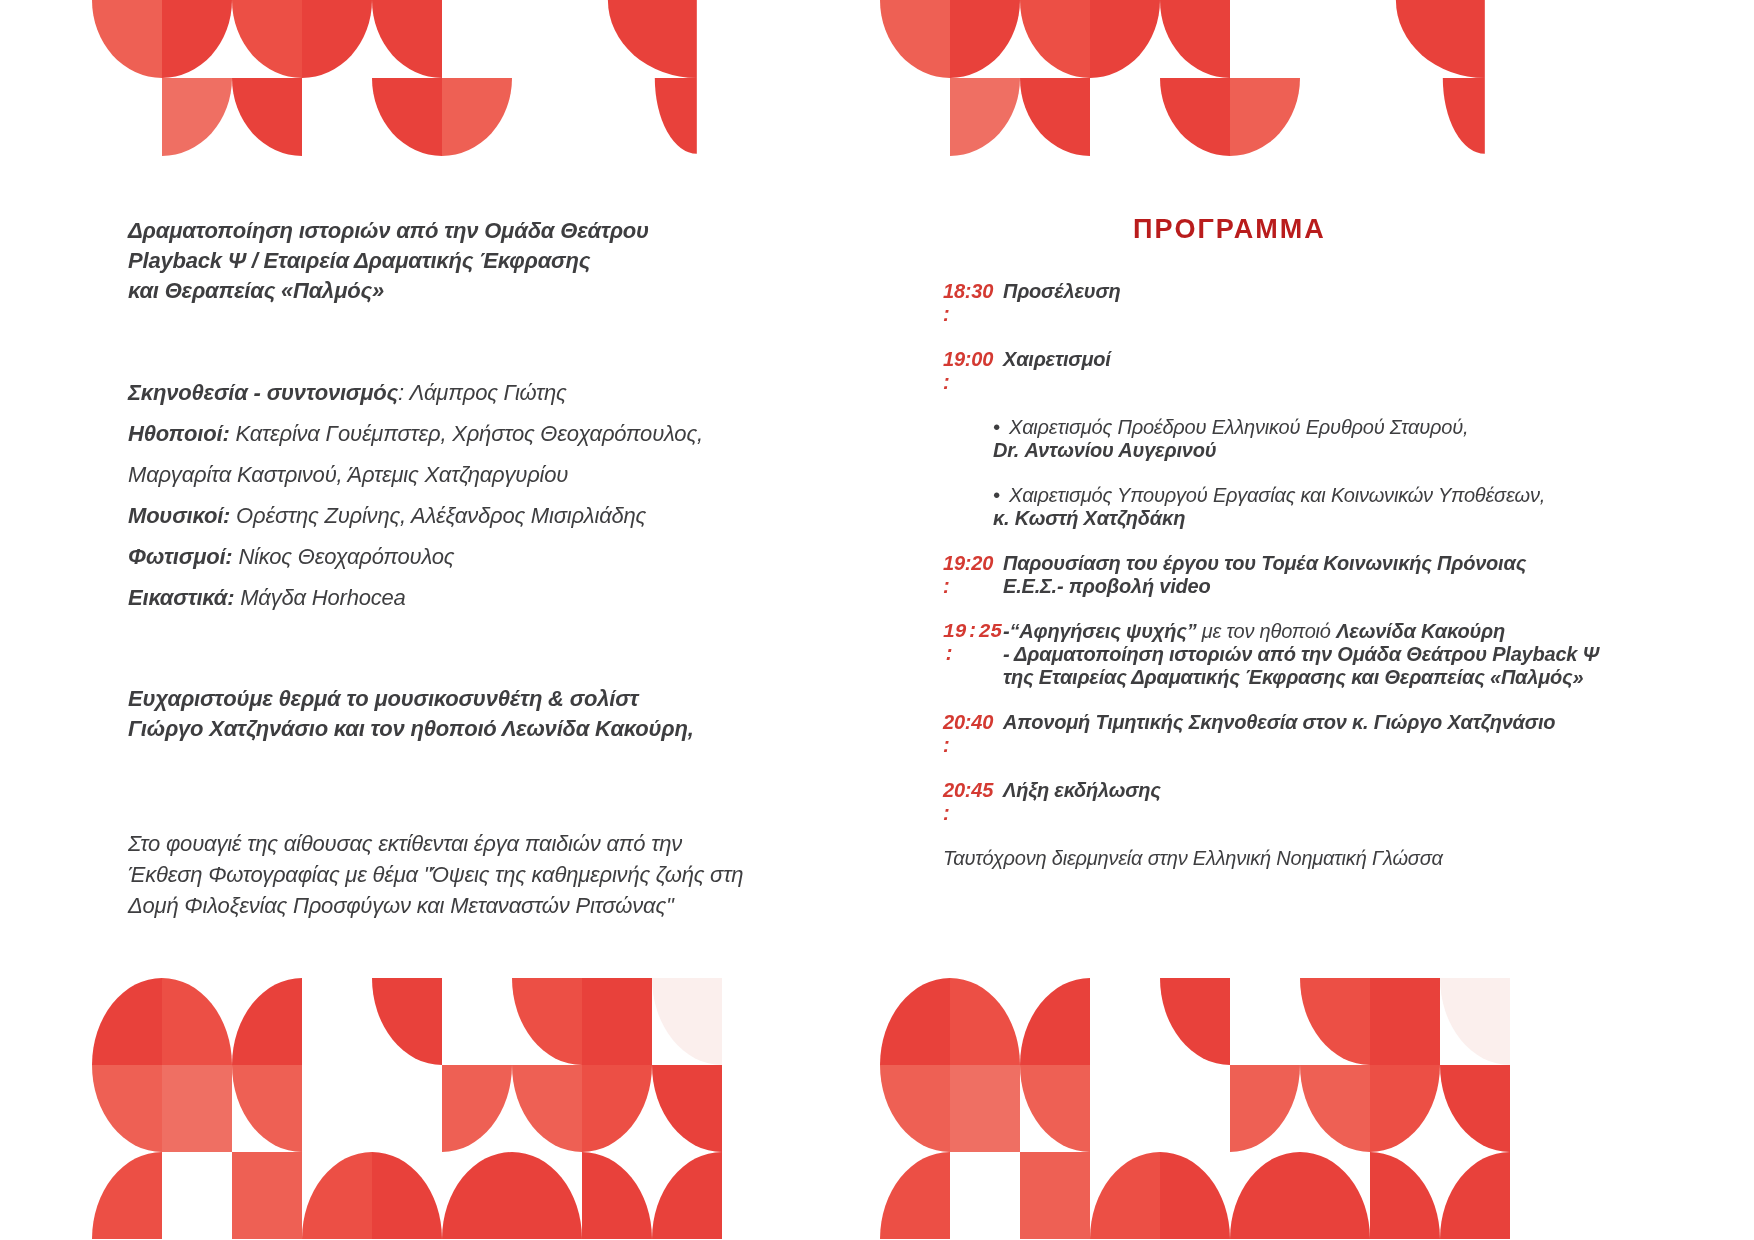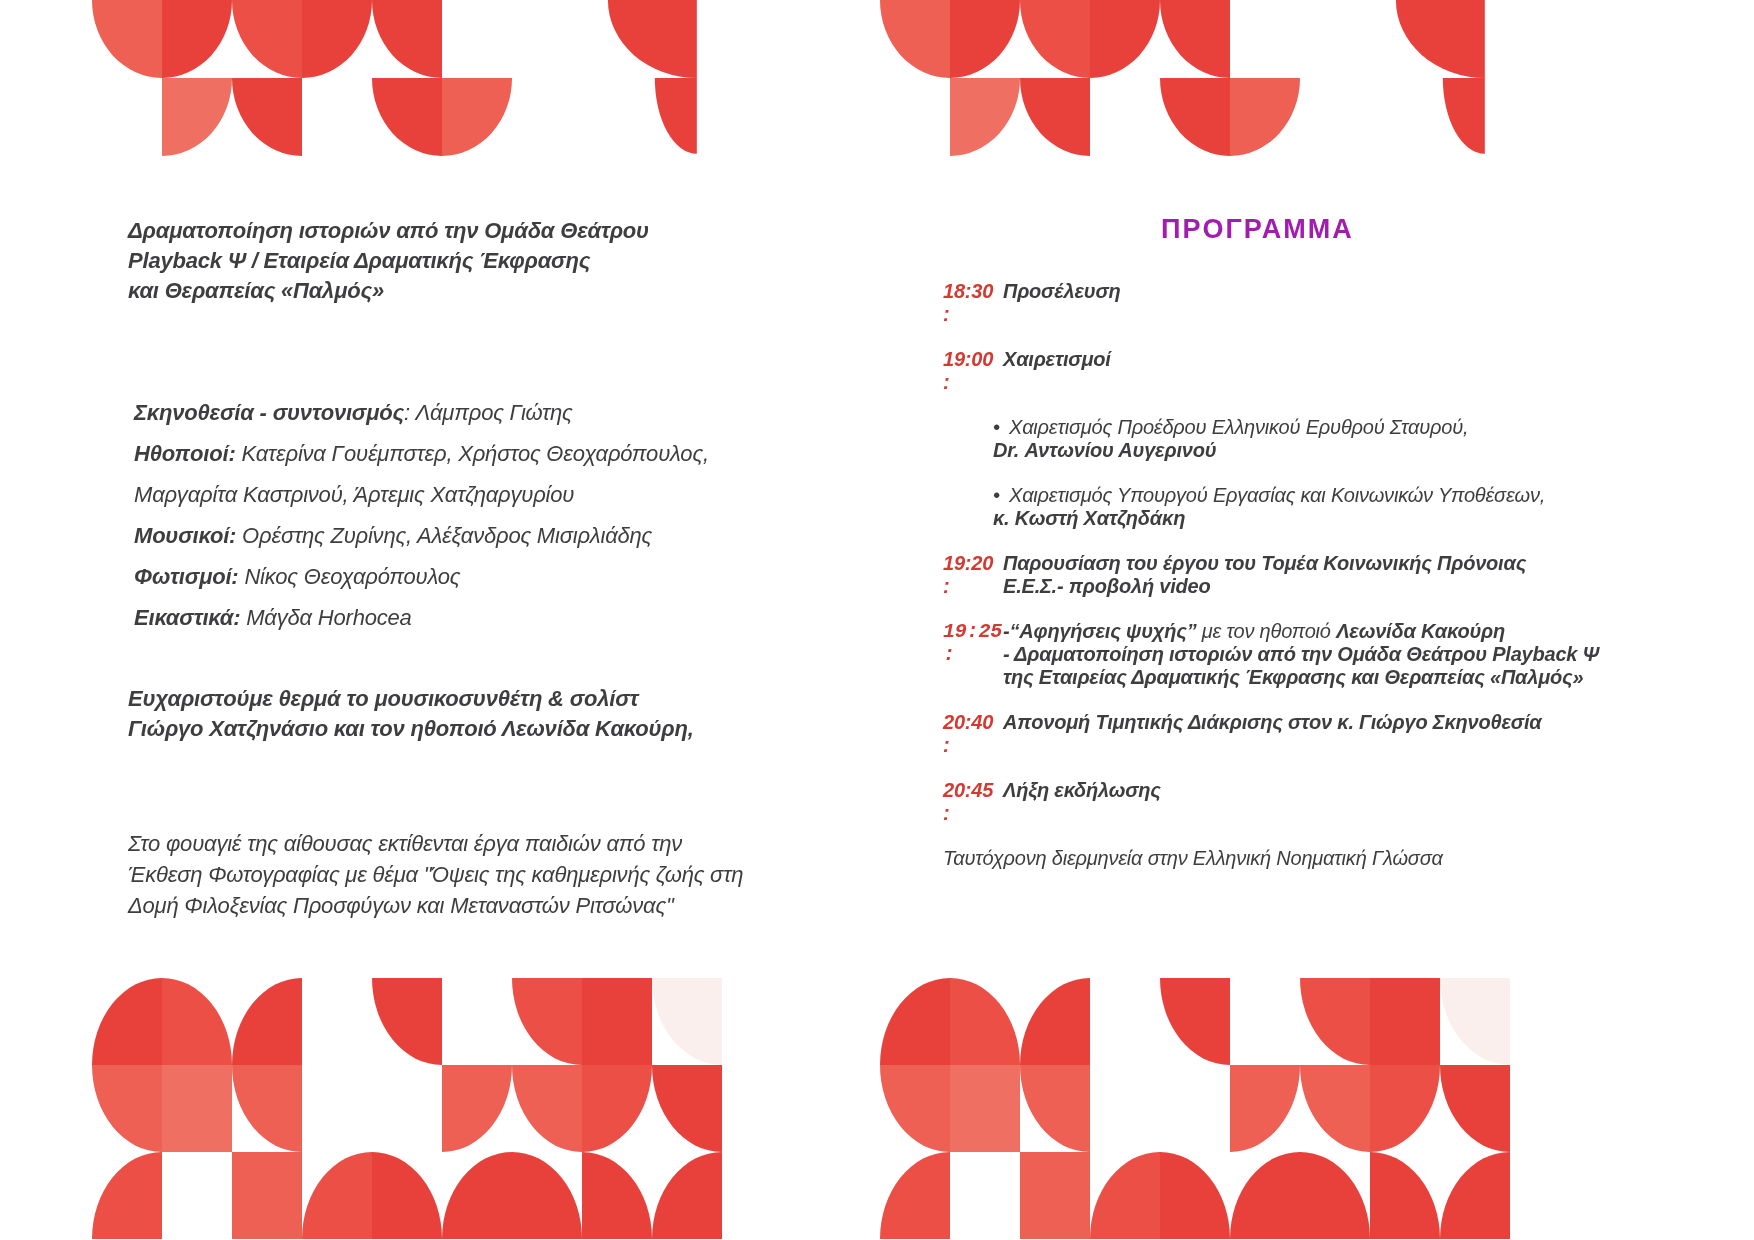--- a/index.html
+++ b/index.html
@@ -12,21 +12,21 @@
   .page{position:absolute;top:0;width:877px;height:1076px;font-style:italic;}
   #page-left{left:0;}
   #page-right{left:877px;}
   .decor{position:absolute;pointer-events:none;}
   .decor svg{display:block;}
 
   
   .tblock{position:absolute;left:128px;width:600px;font-size:22px;letter-spacing:-0.2px;}
   .tblock .ln{white-space:nowrap;}
   #blk-intro{top:216px;line-height:30px;font-weight:bold;}
-  #blk-credits{top:392px;line-height:41px;margin-left:6px;}
+  #blk-credits{top:372px;line-height:41px;}
   #blk-thanks{top:684px;line-height:30px;font-weight:bold;}
   #blk-exhibition{top:828px;line-height:31px;}
   .seg.b{font-weight:bold;}
 
   
   .prog-title{
     position:absolute;left:256px;top:214px;
     font-style:normal;font-weight:bold;font-size:27px;letter-spacing:2px;
   }
   #schedule{
@@ -145,21 +145,21 @@
       <div class="ln"><span class="seg b">Γιώργο Χατζηνάσιο και τον ηθοποιό Λεωνίδα Κακούρη,</span></div>
     </div>
   <div class="tblock" id="blk-exhibition">
       <div class="ln"><span class="seg">Στο φουαγιέ της αίθουσας εκτίθενται έργα παιδιών από την</span></div>
       <div class="ln"><span class="seg">Έκθεση Φωτογραφίας με θέμα "Όψεις της καθημερινής ζωής στη</span></div>
       <div class="ln"><span class="seg">Δομή Φιλοξενίας Προσφύγων και Μεταναστών Ριτσώνας"</span></div>
     </div>
 </div>
 
 <div class="page" id="page-right">
-  <div class="prog-title" style="color: #a21caf; margin-left: 28px;">ΠΡΟΓΡΑΜΜΑ</div>
+  <div class="prog-title" style="color: #b91c1c;">ΠΡΟΓΡΑΜΜΑ</div>
   <div id="schedule">
       <div class="sitem">
         <span class="time" style="color: rgb(212, 58, 50);">18:30 :</span>
         <div class="scontent">
           <div class="ln"><span class="seg b">Προσέλευση</span></div>
         </div>
       </div>
       <div class="sitem">
         <span class="time" style="color: rgb(212, 58, 50);">19:00 :</span>
         <div class="scontent">
@@ -189,21 +189,21 @@
         <span class="time" style="color: rgb(212, 58, 50); font-family: Liberation Mono, monospace;">19:25 :</span>
         <div class="scontent">
           <div class="ln"><span class="seg b">-“Αφηγήσεις ψυχής”</span><span class="seg"> με τον ηθοποιό </span><span class="seg b">Λεωνίδα Κακούρη</span></div>
           <div class="ln"><span class="seg b">- Δραματοποίηση ιστοριών από την Ομάδα Θεάτρου Playback Ψ</span></div>
           <div class="ln"><span class="seg b">της Εταιρείας Δραματικής Έκφρασης και Θεραπείας «Παλμός»</span></div>
         </div>
       </div>
       <div class="sitem">
         <span class="time" style="color: rgb(212, 58, 50);">20:40 :</span>
         <div class="scontent">
-          <div class="ln"><span class="seg b">Απονομή Τιμητικής Διάκρισης στον κ. Γιώργο Σκηνοθεσία</span></div>
+          <div class="ln"><span class="seg b">Απονομή Τιμητικής Σκηνοθεσία στον κ. Γιώργο Χατζηνάσιο</span></div>
         </div>
       </div>
       <div class="sitem">
         <span class="time" style="color: rgb(212, 58, 50);">20:45 :</span>
         <div class="scontent">
           <div class="ln"><span class="seg b">Λήξη εκδήλωσης</span></div>
         </div>
       </div>
       <div class="sitem">
         <div class="scontent">

